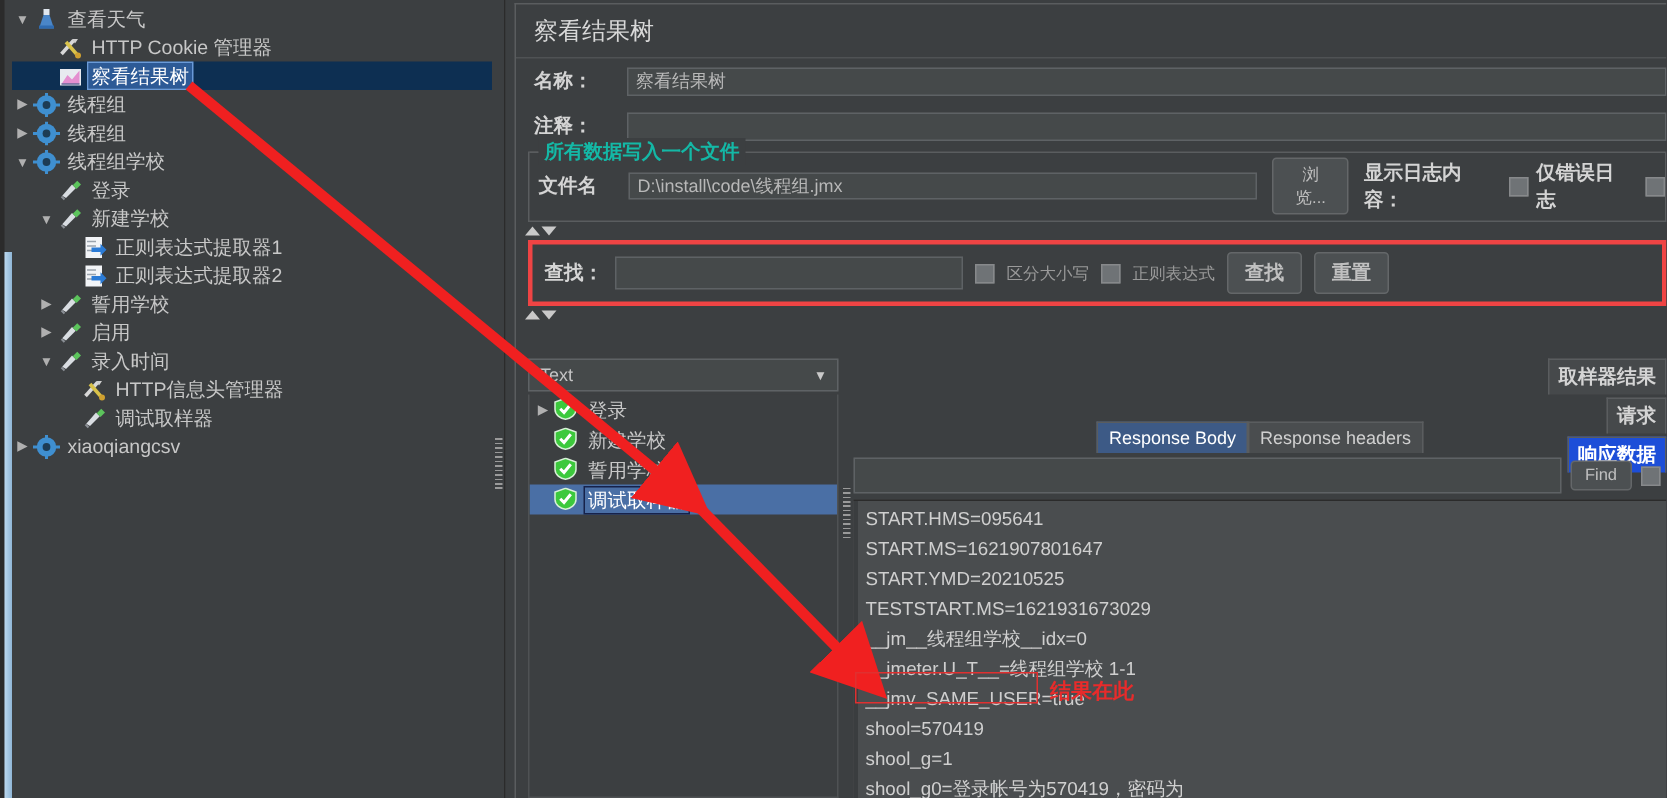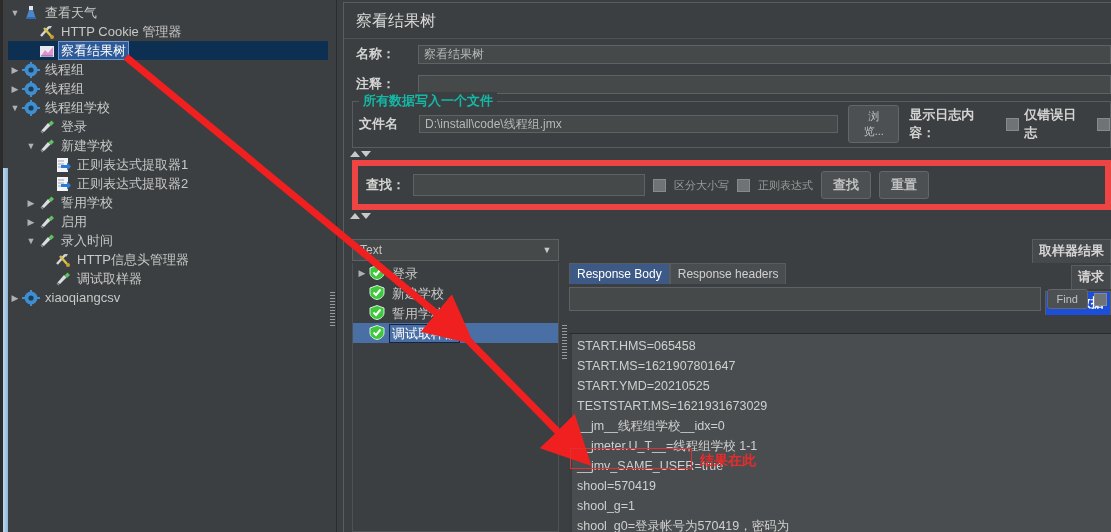--- a/index.html
+++ b/index.html
@@ -65,21 +65,21 @@
        padding:3px 9px;border-radius:3px;cursor:default;}
   .lbl2{font-size:13px;font-weight:bold;color:#d4d4d4;}
   .cbx{width:11px;height:11px;background:#6f7376;border:1px solid #87898b;display:inline-block;}
 
   .divider-arrows{height:12px;display:flex;align-items:center;padding-left:6px;gap:1px;}
   .tri{width:0;height:0;}
   .tri.up{border-left:5px solid transparent;border-right:5px solid transparent;border-bottom:6px solid #c9c9c9;}
   .tri.down{border-left:5px solid transparent;border-right:5px solid transparent;border-top:6px solid #c9c9c9;}
 
   
-  #searchbox{margin-left:8px;border:6px solid #ef4444;height:38px;display:flex;align-items:center;padding-left:8px;gap:8px;}
+  #searchbox{margin-left:8px;border:3px solid #ef4444;height:38px;display:flex;align-items:center;padding-left:8px;gap:8px;}
   #search-in{width:232px;height:22px;background:#45494a;border:1px solid #5e6265;box-sizing:border-box;}
   .smalllbl{font-size:11px;color:#9a9a9a;}
 
   
   #lower{position:absolute;left:8px;right:0;top:236px;bottom:0;display:flex;}
   #resultsCol{width:207px;flex:0 0 207px;position:relative;}
   #combo{height:22px;background:#45494a;border:1px solid #5e6265;display:flex;align-items:center;
          padding:0 0 0 7px;box-sizing:border-box;color:#c5c5c5;font-size:12px;}
   #combo .arrow{margin-left:auto;width:22px;text-align:center;color:#c9c9c9;font-size:9px;}
   #restree{position:absolute;left:0;right:0;top:24px;bottom:0;background:#3c3f41;
@@ -91,21 +91,21 @@
 
   #midgrip{width:10px;flex:0 0 10px;position:relative;}
   #midgrip .dots{position:absolute;left:3px;top:86px;width:5px;height:34px;
      background:repeating-linear-gradient(to bottom,#9a9a9a 0 1px,transparent 1px 3px);}
 
   #respCol{flex:1;position:relative;}
   .tabbar{display:flex;align-items:flex-end;height:22px;gap:2px;flex-direction:column;}
   .tab{font-size:13px;font-weight:bold;color:#d4d4d4;padding:2px 6px 3px 6px;
        background:#46494b;border:1px solid #5a5d5f;border-bottom:none;}
   .tab.active{background:#1d4ed8;color:#ffffff;}
-  .tabbar2{display:flex;align-items:flex-end;height:21px;gap:0;margin-top:2px;}
+  .tabbar2{display:flex;align-items:flex-end;height:21px;gap:0;margin-top:20px;justify-content:center;}
   .tab2{font-size:12px;color:#d0d0d0;padding:3px 7px;background:#4a4d4f;
         border:1px solid #5a5d5f;border-bottom:none;}
   .tab2.active{background:#3d5a86;color:#ffffff;}
 
   #findrow{display:flex;align-items:center;gap:6px;margin-top:3px;padding-right:4px;}
   #find-in{flex:1;height:24px;background:#45494a;border:1px solid #5e6265;box-sizing:border-box;}
   #respbody{position:absolute;left:0;right:0;top:94px;bottom:0;background:#4a4d4f;
             border-top:1px solid #2b2b2b;overflow:hidden;padding-top:2px;}
   .bodyline{font-size:12.5px;color:#cfcfcf;line-height:20px;padding-left:8px;white-space:nowrap;}
   #respbody .scrollstrip{position:absolute;left:0;top:0;width:3px;bottom:0;background:#3a3d3f;}
@@ -452,21 +452,21 @@
               <div class="tab2 active">Response Body</div>
               <div class="tab2">Response headers</div>
             </div>
           <div id="findrow">
             <input id="find-in" type="text" value="" style="">
             <button class="btn">Find</button>
             <span class="cbx"></span>
           </div>
           <div id="respbody">
             <div class="scrollstrip"></div>
-          <div class="bodyline">START.HMS=065458</div>
+          <div class="bodyline">START.HMS=095641</div>
               <div class="bodyline">START.MS=1621907801647</div>
               <div class="bodyline">START.YMD=20210525</div>
               <div class="bodyline">TESTSTART.MS=1621931673029</div>
               <div class="bodyline">__jm__线程组学校__idx=0</div>
               <div class="bodyline">__jmeter.U_T__=线程组学校 1-1</div>
               <div class="bodyline">__jmv_SAME_USER=true</div>
               <div class="bodyline">shool=570419</div>
               <div class="bodyline">shool_g=1</div>
               <div class="bodyline">shool_g0=登录帐号为570419，密码为</div>
             </div>

